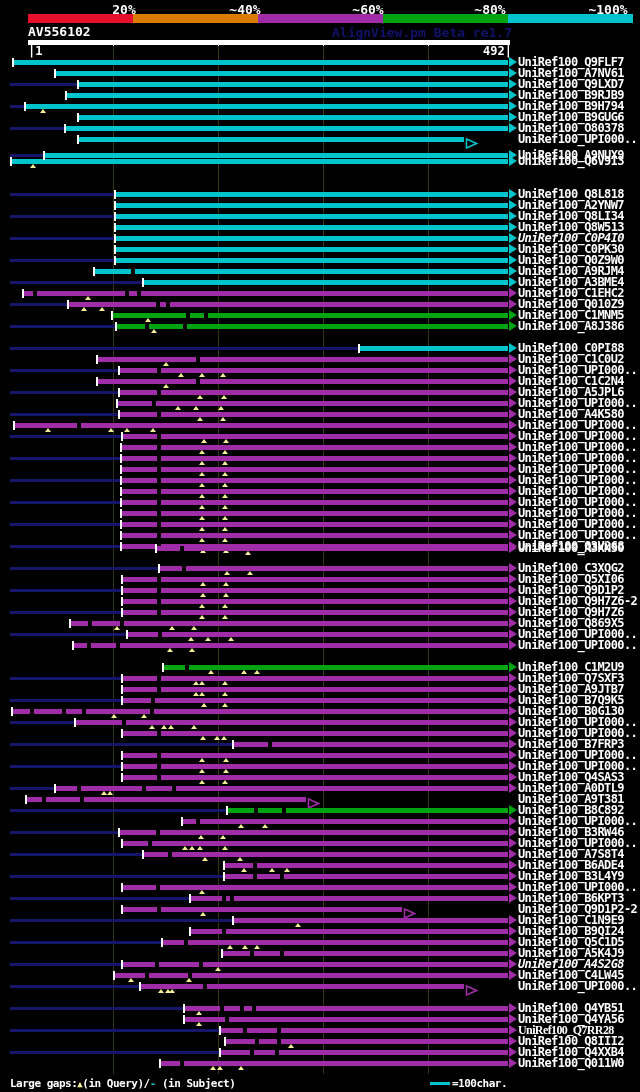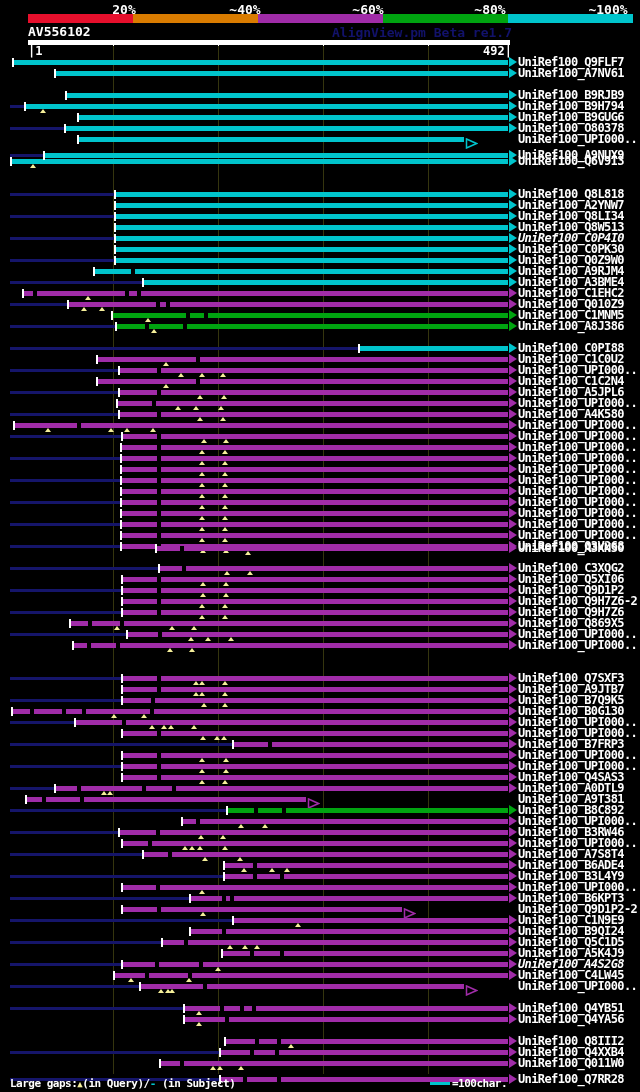--- a/index.html
+++ b/index.html
@@ -69,20 +69,27 @@
       <div class="tick" style="left: 12px;"></div>
       <div class="arrow" style="left: 509px; border-left: 8px solid rgb(0, 196, 204);"></div>
       <div class="lbl">UniRef100_Q9FLF7</div>
     </div>
     <div class="row" style="top: 68px;">
       <div class="bar" style="left: 56px; width: 452px; background: rgb(0, 196, 204);"></div>
       <div class="tick" style="left: 54px;"></div>
       <div class="arrow" style="left: 509px; border-left: 8px solid rgb(0, 196, 204);"></div>
       <div class="lbl">UniRef100_A7NV61</div>
     </div>
+    <div class="row" style="top: 79px;">
+      <div class="navy" style="left: 10px; width: 67px;"></div>
+      <div class="bar" style="left: 79px; width: 429px; background: rgb(0, 196, 204);"></div>
+      <div class="tick" style="left: 77px;"></div>
+      <div class="arrow" style="left: 509px; border-left: 8px solid rgb(0, 196, 204);"></div>
+      <div class="lbl">UniRef100_Q9LXD7</div>
+    </div>
     <div class="row" style="top: 90px;">
       <div class="bar" style="left: 67px; width: 441px; background: rgb(0, 196, 204);"></div>
       <div class="tick" style="left: 65px;"></div>
       <div class="arrow" style="left: 509px; border-left: 8px solid rgb(0, 196, 204);"></div>
       <div class="lbl">UniRef100_B9RJB9</div>
     </div>
     <div class="row" style="top: 101px;">
       <div class="navy" style="left: 10px; width: 14px;"></div>
       <div class="bar" style="left: 26px; width: 482px; background: rgb(0, 196, 204);"></div>
       <div class="tick" style="left: 24px;"></div>
@@ -485,20 +492,30 @@
     </div>
     <div class="row" style="top: 640px;">
       <div class="bar" style="left: 74px; width: 434px; background: rgb(160, 44, 168);"></div>
       <div class="brk" style="left: 87px;"></div>
       <div class="brk" style="left: 116px;"></div>
       <div class="tick" style="left: 72px;"></div>
       <div class="tri" style="left: 167px;"></div>
       <div class="tri" style="left: 189px;"></div>
       <div class="arrow" style="left: 509px; border-left: 8px solid rgb(160, 44, 168);"></div>
       <div class="lbl">UniRef100_UPI000..</div>
+    </div>
+    <div class="row" style="top: 662px;">
+      <div class="bar" style="left: 164px; width: 344px; background: rgb(0, 164, 16);"></div>
+      <div class="brk" style="left: 185px;"></div>
+      <div class="tick" style="left: 162px;"></div>
+      <div class="tri" style="left: 208px;"></div>
+      <div class="tri" style="left: 241px;"></div>
+      <div class="tri" style="left: 254px;"></div>
+      <div class="arrow" style="left: 509px; border-left: 8px solid rgb(0, 164, 16);"></div>
+      <div class="lbl">UniRef100_C1M2U9</div>
     </div>
     <div class="row" style="top: 673px;">
       <div class="navy" style="left: 10px; width: 111px;"></div>
       <div class="bar" style="left: 123px; width: 385px; background: rgb(160, 44, 168);"></div>
       <div class="brk" style="left: 157px;"></div>
       <div class="tick" style="left: 121px;"></div>
       <div class="tri" style="left: 193px;"></div>
       <div class="tri" style="left: 199px;"></div>
       <div class="tri" style="left: 222px;"></div>
       <div class="arrow" style="left: 509px; border-left: 8px solid rgb(160, 44, 168);"></div>
@@ -790,21 +807,21 @@
       <div class="lbl">UniRef100_Q4YB51</div>
     </div>
     <div class="row" style="top: 1014px;">
       <div class="bar" style="left: 185px; width: 323px; background: rgb(160, 44, 168);"></div>
       <div class="brk" style="left: 225px;"></div>
       <div class="tick" style="left: 183px;"></div>
       <div class="tri" style="left: 196px;"></div>
       <div class="arrow" style="left: 509px; border-left: 8px solid rgb(160, 44, 168);"></div>
       <div class="lbl">UniRef100_Q4YA56</div>
     </div>
-    <div class="row" style="top: 1074px;">
+    <div class="row" style="top: 1025px; font-family: Liberation Serif, serif;">
       <div class="navy" style="left: 10px; width: 209px;"></div>
       <div class="bar" style="left: 221px; width: 287px; background: rgb(160, 44, 168);"></div>
       <div class="brk" style="left: 243px;"></div>
       <div class="brk" style="left: 277px;"></div>
       <div class="tick" style="left: 219px;"></div>
       <div class="arrow" style="left: 509px; border-left: 8px solid rgb(160, 44, 168);"></div>
       <div class="lbl">UniRef100_Q7RR28</div>
     </div>
     <div class="row" style="top: 1036px;">
       <div class="bar" style="left: 226px; width: 282px; background: rgb(160, 44, 168);"></div>

